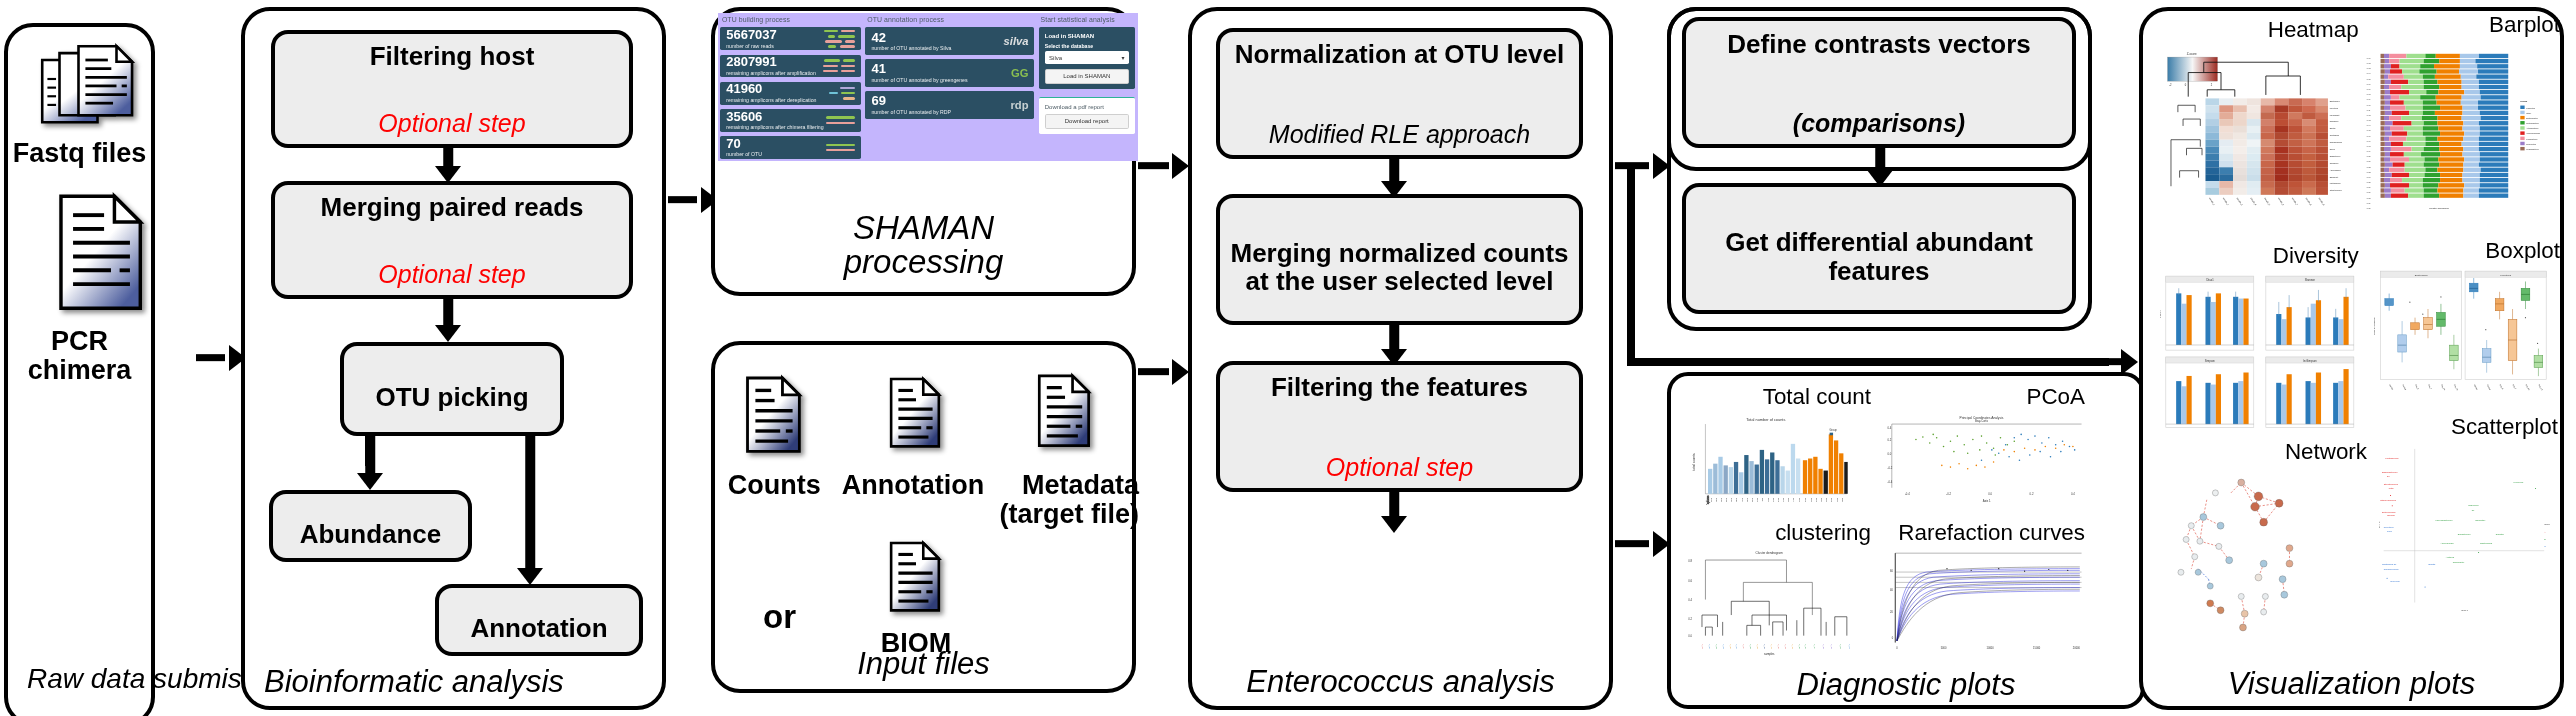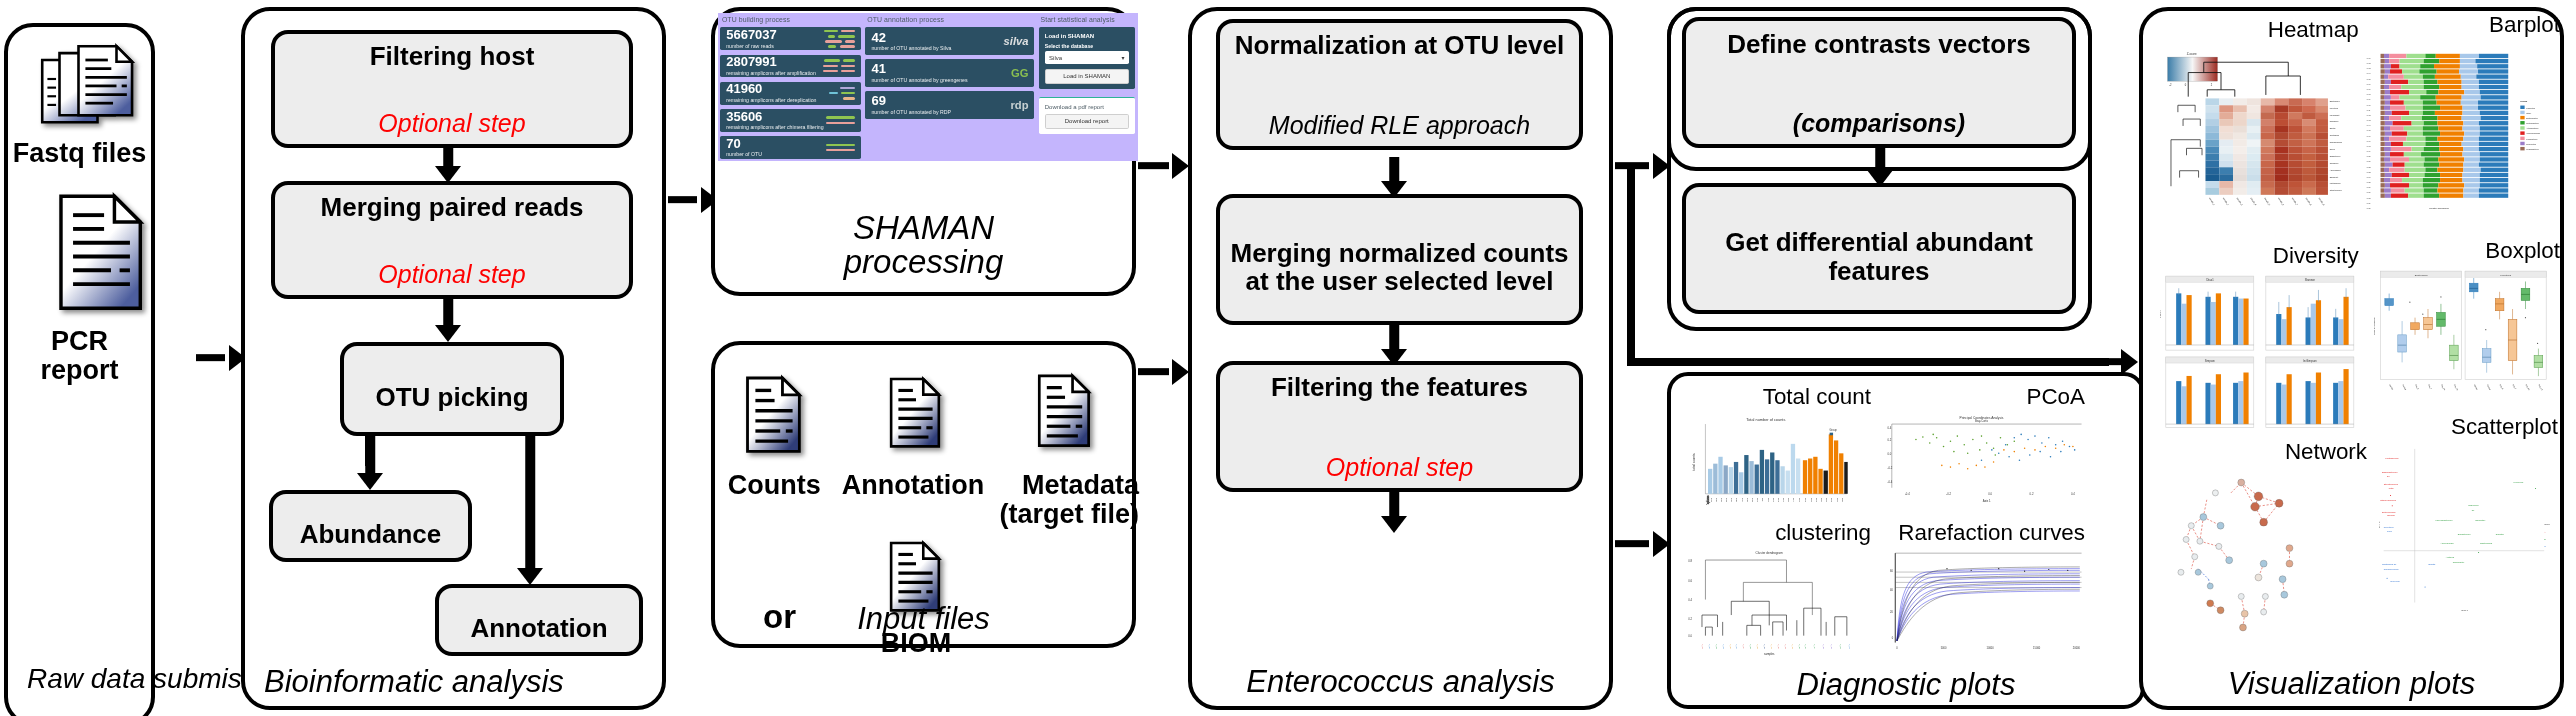--- a/index.html
+++ b/index.html
@@ -185,21 +185,21 @@
           <line x1="22" y1="44" x2="58" y2="44"></line>
           <line x1="22" y1="60" x2="88" y2="60"></line>
           <line x1="22" y1="76" x2="88" y2="76"></line>
           <line x1="22" y1="92" x2="66" y2="92"></line>
           <line x1="76" y1="92" x2="88" y2="92"></line>
           <line x1="22" y1="108" x2="88" y2="108"></line>
         </g>
       </svg>
     </div>
     <div class="doc-label" style="left:0; right:0; top:300px;">PCR
-report</div>
+chimera</div>
 
     <div class="panel-caption left" style="bottom:29px; font-size:28px;">Raw data
 submission</div>
   </div>
 
   <div class="arrow-h" style="left:196px; top:344px; width:45px; height:27.6px;">
     <div class="shaft" style="width:29px;"></div>
     <div class="head" style="left:33px;"></div>
   </div>
 
@@ -394,21 +394,21 @@
           <div class="sh-white-t">Download a pdf report</div>
           <div class="sh-btn" style="margin-top:0;">Download report</div>
         </div>
       </div>
     </div>
 
     <div class="panel-caption" style="bottom:12px; white-space:pre-line; font-size:33px;">SHAMAN
 processing</div>
   </div>
 
-  <div class="panel" style="left:711px; top:341px; width:425px; height:307px;">
+  <div class="panel" style="left:711px; top:341px; width:425px; height:352px;">
 
     <div class="docicon" style="left:27.6px; top:29px;">
       <svg width="62" height="83" viewBox="0 0 110 145">
         <defs>
             <linearGradient id="pg3" x1="0" y1="0.1" x2="0.75" y2="1">
           <stop offset="0%" stop-color="#ffffff"></stop>
               <stop offset="50%" stop-color="#ffffff"></stop>
               <stop offset="100%" stop-color="#2f3d78"></stop>
         </linearGradient>
           </defs>
@@ -509,21 +509,21 @@
     <div class="shaft" style="width:31px;"></div>
     <div class="head" style="left:34px;"></div>
   </div>
   <div class="arrow-h" style="left:1138px; top:358px; width:48px; height:27.6px;">
     <div class="shaft" style="width:31px;"></div>
     <div class="head" style="left:34px;"></div>
   </div>
 
   <div class="panel" style="left:1188px; top:6.9px; width:425px; height:703px;">
 
-    <div class="step" style="left:24px; top:8px; width:367px; height:131px;">
+    <div class="step" style="left:24px; top:17px; width:367px; height:131px;">
       <div class="title">Normalization at OTU level</div>
       <div class="sub black">Modified RLE approach</div>
     </div>
 
     <div class="arrow-v" style="left:183px; top:146px; width:38px; height:41px;">
       <div class="shaft" style="height:26px;"></div>
       <div class="head" style="top:24px;"></div>
     </div>
 
     <div class="step center-title" style="left:24px; top:183px; width:367px; height:131px;">

